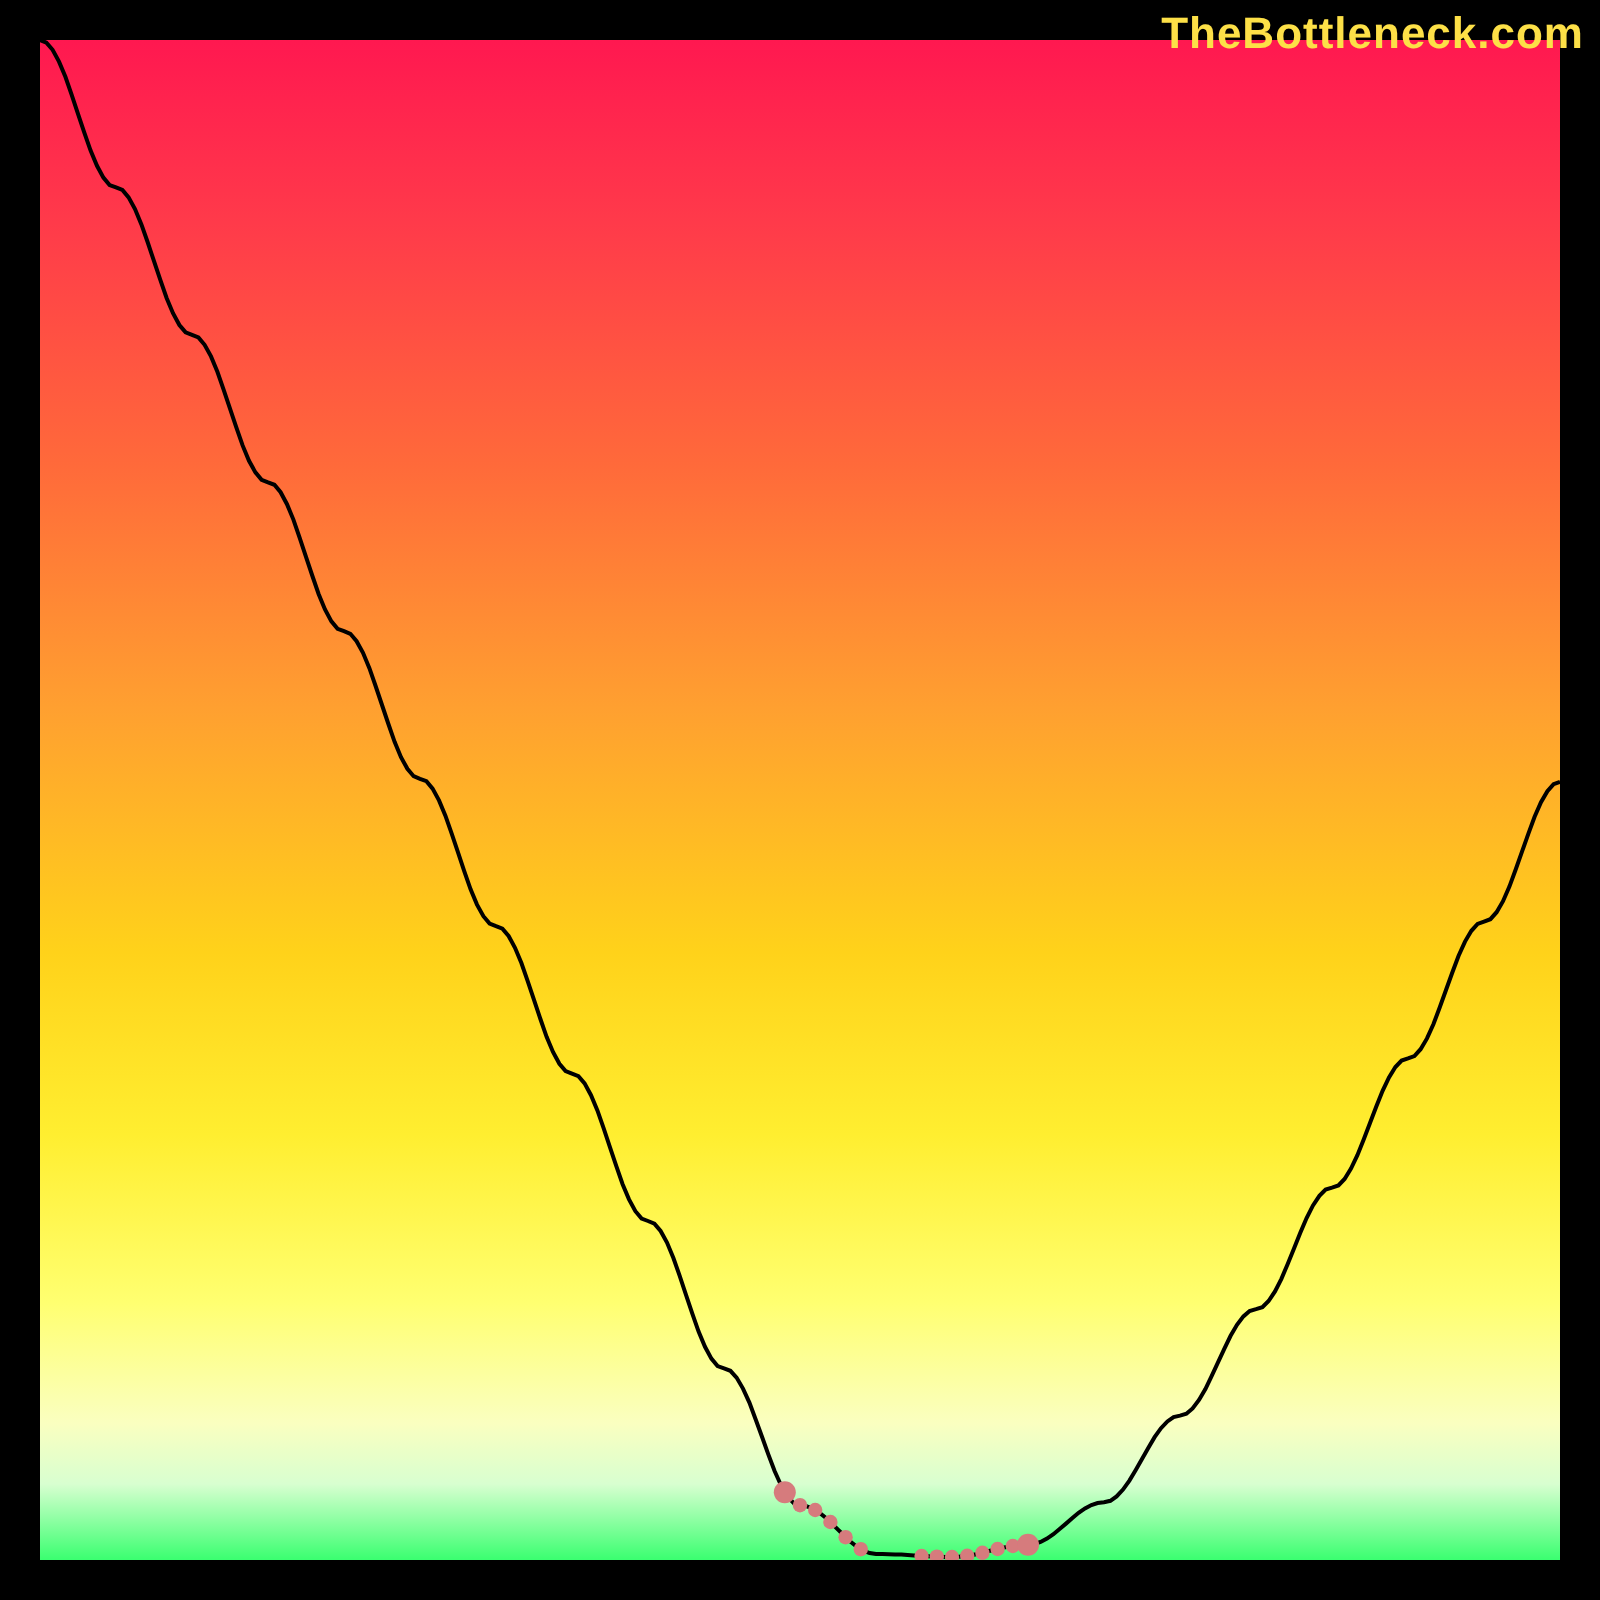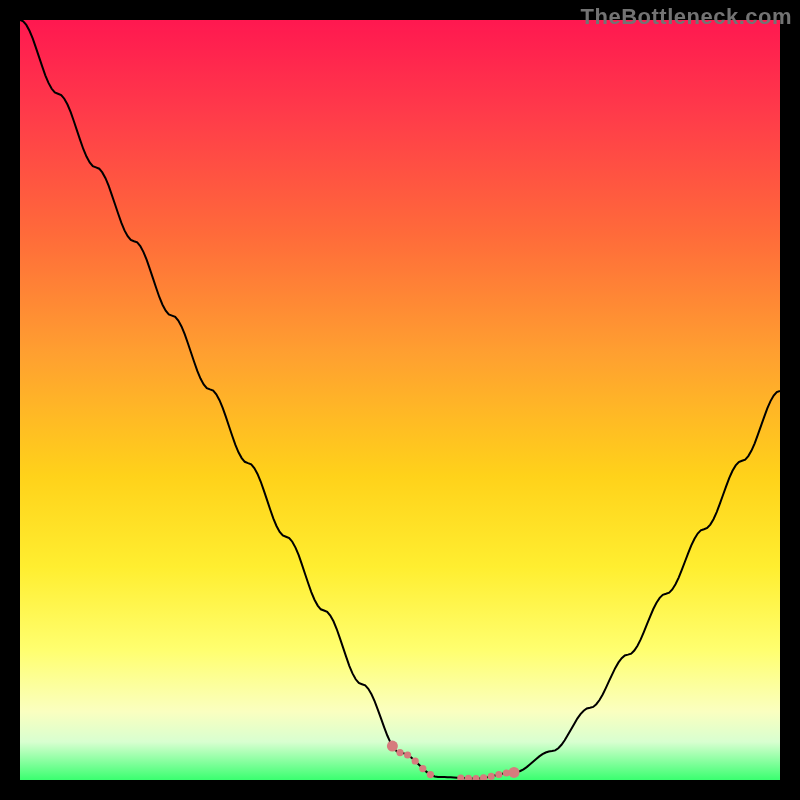--- a/index.html
+++ b/index.html
@@ -16,21 +16,21 @@
       #ffff70 83%,
       #faffc0 91%,
       #d8ffd0 95%,
       #3aff70 100%);
   }
   .curve { position: absolute; inset: 0; }
   .curve path { stroke: #000; stroke-width: 2; fill: none; }
   .dots { position: absolute; inset: 0; }
   .dots circle.big { fill: #d67b7d; }
   .dots circle.small { fill: #d67b7d; }
-  .watermark { position: absolute; right: 8px; top: 4px; color: #737373; font-family: Arial, Helvetica, sans-serif; font-size: 22px; font-weight: 600; letter-spacing: 0.5px; }
+  .watermark { position: absolute; right: 8px; top: 4px; color: #fde047; font-family: Arial, Helvetica, sans-serif; font-size: 22px; font-weight: 600; letter-spacing: 0.5px; }
 </style>
 </head>
 <body>
 
 <div class="plot">
   <div class="gradient"></div>
 
   <svg class="curve" viewBox="0 0 760 760" preserveAspectRatio="none">
     <path id="curve-path" d="M0.0 0.0 L3.2 1.3 L6.3 4.9 L9.5 10.8 L12.7 18.4 L15.8 27.3 L19.0 36.9 L22.2 46.4 L25.3 55.3 L28.5 62.9 L31.7 68.8 L34.8 72.5 L38.0 73.7 L41.2 75.0 L44.3 78.7 L47.5 84.5 L50.7 92.2 L53.8 101.0 L57.0 110.6 L60.2 120.1 L63.3 129.0 L66.5 136.6 L69.7 142.5 L72.8 146.2 L76.0 147.4 L79.2 148.7 L82.3 152.4 L85.5 158.2 L88.7 165.9 L91.8 174.8 L95.0 184.3 L98.2 193.8 L101.3 202.7 L104.5 210.4 L107.7 216.2 L110.8 219.9 L114.0 221.2 L117.2 222.4 L120.3 226.1 L123.5 232.1 L126.7 239.8 L129.8 248.8 L133.0 258.4 L136.2 268.0 L139.3 277.0 L142.5 284.7 L145.7 290.7 L148.8 294.4 L152.0 295.6 L155.2 296.9 L158.3 300.6 L161.5 306.4 L164.7 314.1 L167.8 323.0 L171.0 332.5 L174.2 342.0 L177.3 350.9 L180.5 358.6 L183.7 364.4 L186.8 368.1 L190.0 369.4 L193.2 370.6 L196.3 374.3 L199.5 380.2 L202.7 387.8 L205.8 396.7 L209.0 406.2 L212.2 415.8 L215.3 424.7 L218.5 432.3 L221.7 438.1 L224.8 441.8 L228.0 443.1 L231.2 444.3 L234.3 448.0 L237.5 453.9 L240.7 461.5 L243.8 470.4 L247.0 479.9 L250.2 489.5 L253.3 498.4 L256.5 506.0 L259.7 511.9 L262.8 515.5 L266.0 516.8 L269.2 518.1 L272.3 521.7 L275.5 527.6 L278.7 535.2 L281.8 544.1 L285.0 553.7 L288.2 563.2 L291.3 572.1 L294.5 579.7 L297.7 585.6 L300.8 589.3 L304.0 590.5 L307.2 591.8 L310.3 595.5 L313.5 601.3 L316.7 609.0 L319.8 617.8 L323.0 627.4 L326.2 636.9 L329.3 645.8 L332.5 653.4 L335.7 659.3 L338.8 663.0 L342.0 664.2 L345.2 665.4 L348.3 668.8 L351.5 674.3 L354.7 681.3 L357.8 689.6 L361.0 698.4 L364.2 707.3 L367.3 715.5 L370.5 722.6 L373.7 728.1 L376.8 731.5 L380.0 732.6 L383.2 733.1 L386.3 734.3 L389.5 736.2 L392.7 738.7 L395.8 741.7 L399.0 744.8 L402.2 747.9 L405.3 750.9 L408.5 753.4 L411.7 755.3 L414.8 756.5 L418.0 757.0 L421.2 757.0 L424.3 757.1 L427.5 757.2 L430.7 757.3 L433.8 757.5 L437.0 757.7 L440.2 757.9 L443.3 758.1 L446.5 758.3 L449.7 758.4 L452.8 758.5 L456.0 758.5 L459.2 758.4 L462.3 758.1 L465.5 757.6 L468.7 757.0 L471.8 756.2 L475.0 755.4 L478.2 754.7 L481.3 753.9 L484.5 753.3 L487.7 752.8 L490.8 752.5 L494.0 752.4 L497.2 752.0 L500.3 751.0 L503.5 749.3 L506.7 747.1 L509.8 744.5 L513.0 741.8 L516.2 739.0 L519.3 736.4 L522.5 734.2 L525.7 732.5 L528.8 731.5 L532.0 731.1 L535.2 730.4 L538.3 728.2 L541.5 724.8 L544.7 720.3 L547.8 715.1 L551.0 709.5 L554.2 703.9 L557.3 698.6 L560.5 694.1 L563.7 690.7 L566.8 688.5 L570.0 687.8 L573.2 686.9 L576.3 684.2 L579.5 680.0 L582.7 674.5 L585.8 668.1 L589.0 661.2 L592.2 654.3 L595.3 647.9 L598.5 642.4 L601.7 638.2 L604.8 635.5 L608.0 634.6 L611.2 633.6 L614.3 630.5 L617.5 625.7 L620.7 619.4 L623.8 612.1 L627.0 604.2 L630.2 596.3 L633.3 589.0 L636.5 582.7 L639.7 577.9 L642.8 574.8 L646.0 573.8 L649.2 572.7 L652.3 569.5 L655.5 564.3 L658.7 557.6 L661.8 549.9 L665.0 541.5 L668.2 533.1 L671.3 525.4 L674.5 518.7 L677.7 513.5 L680.8 510.3 L684.0 509.2 L687.2 508.0 L690.3 504.6 L693.5 499.2 L696.7 492.1 L699.8 483.9 L703.0 475.0 L706.2 466.1 L709.3 457.9 L712.5 450.8 L715.7 445.4 L718.8 442.0 L722.0 440.8 L725.2 439.6 L728.3 436.1 L731.5 430.6 L734.7 423.3 L737.8 414.9 L741.0 405.8 L744.2 396.8 L747.3 388.4 L750.5 381.1 L753.7 375.6 L756.8 372.1 L760.0 370.9"></path>
   </svg>

